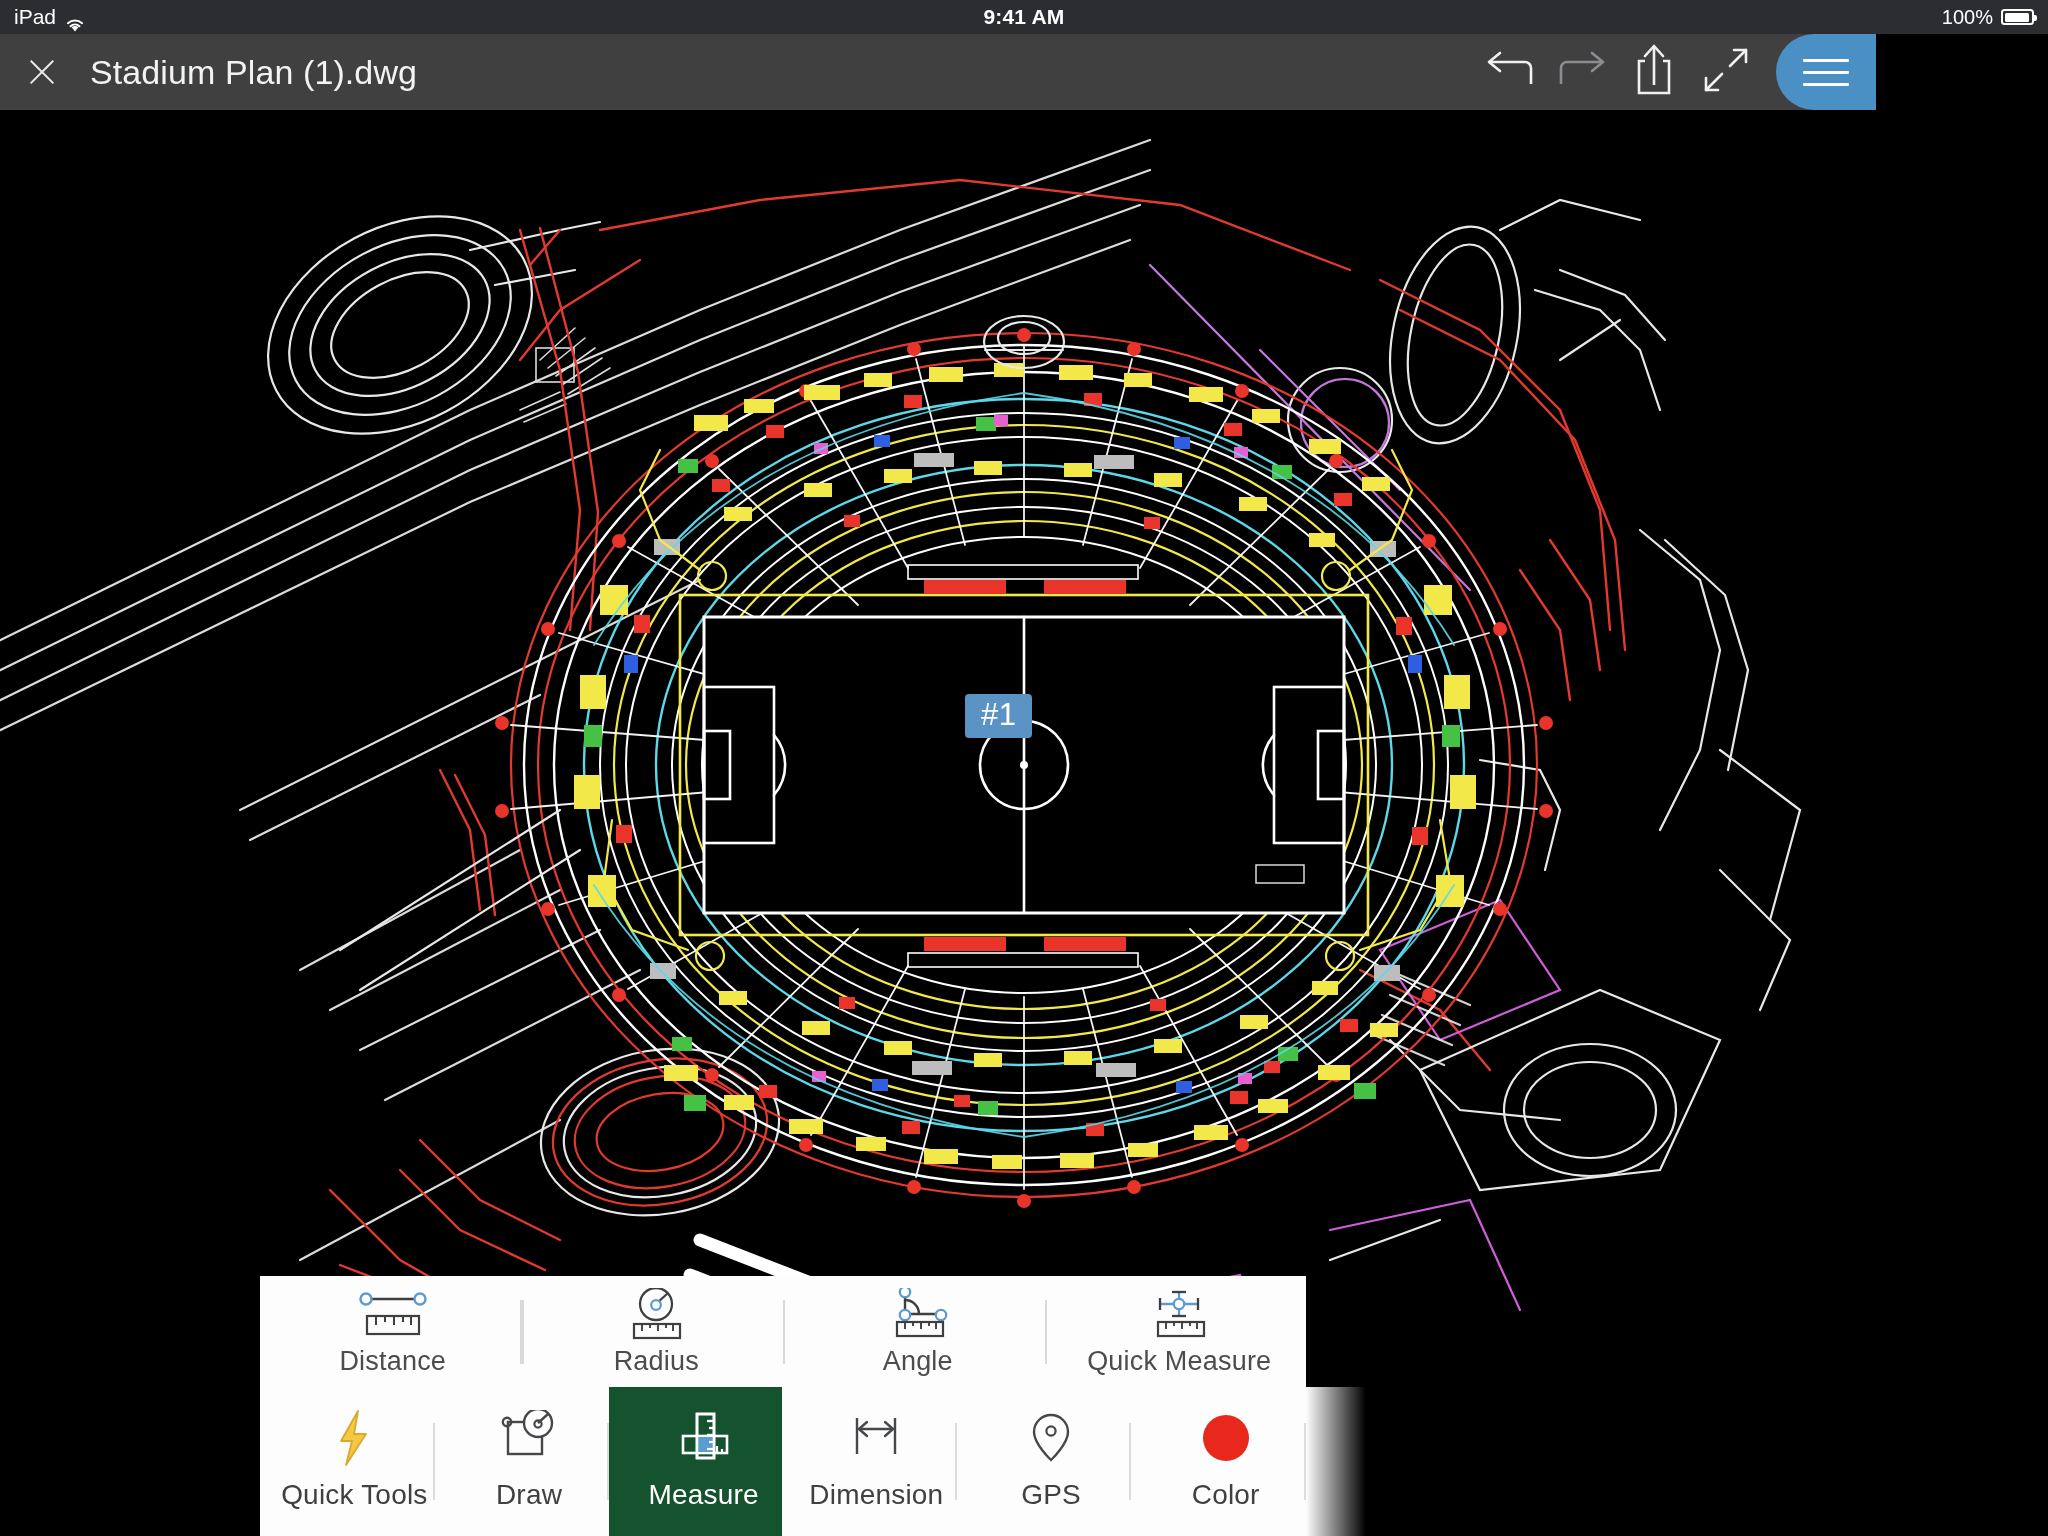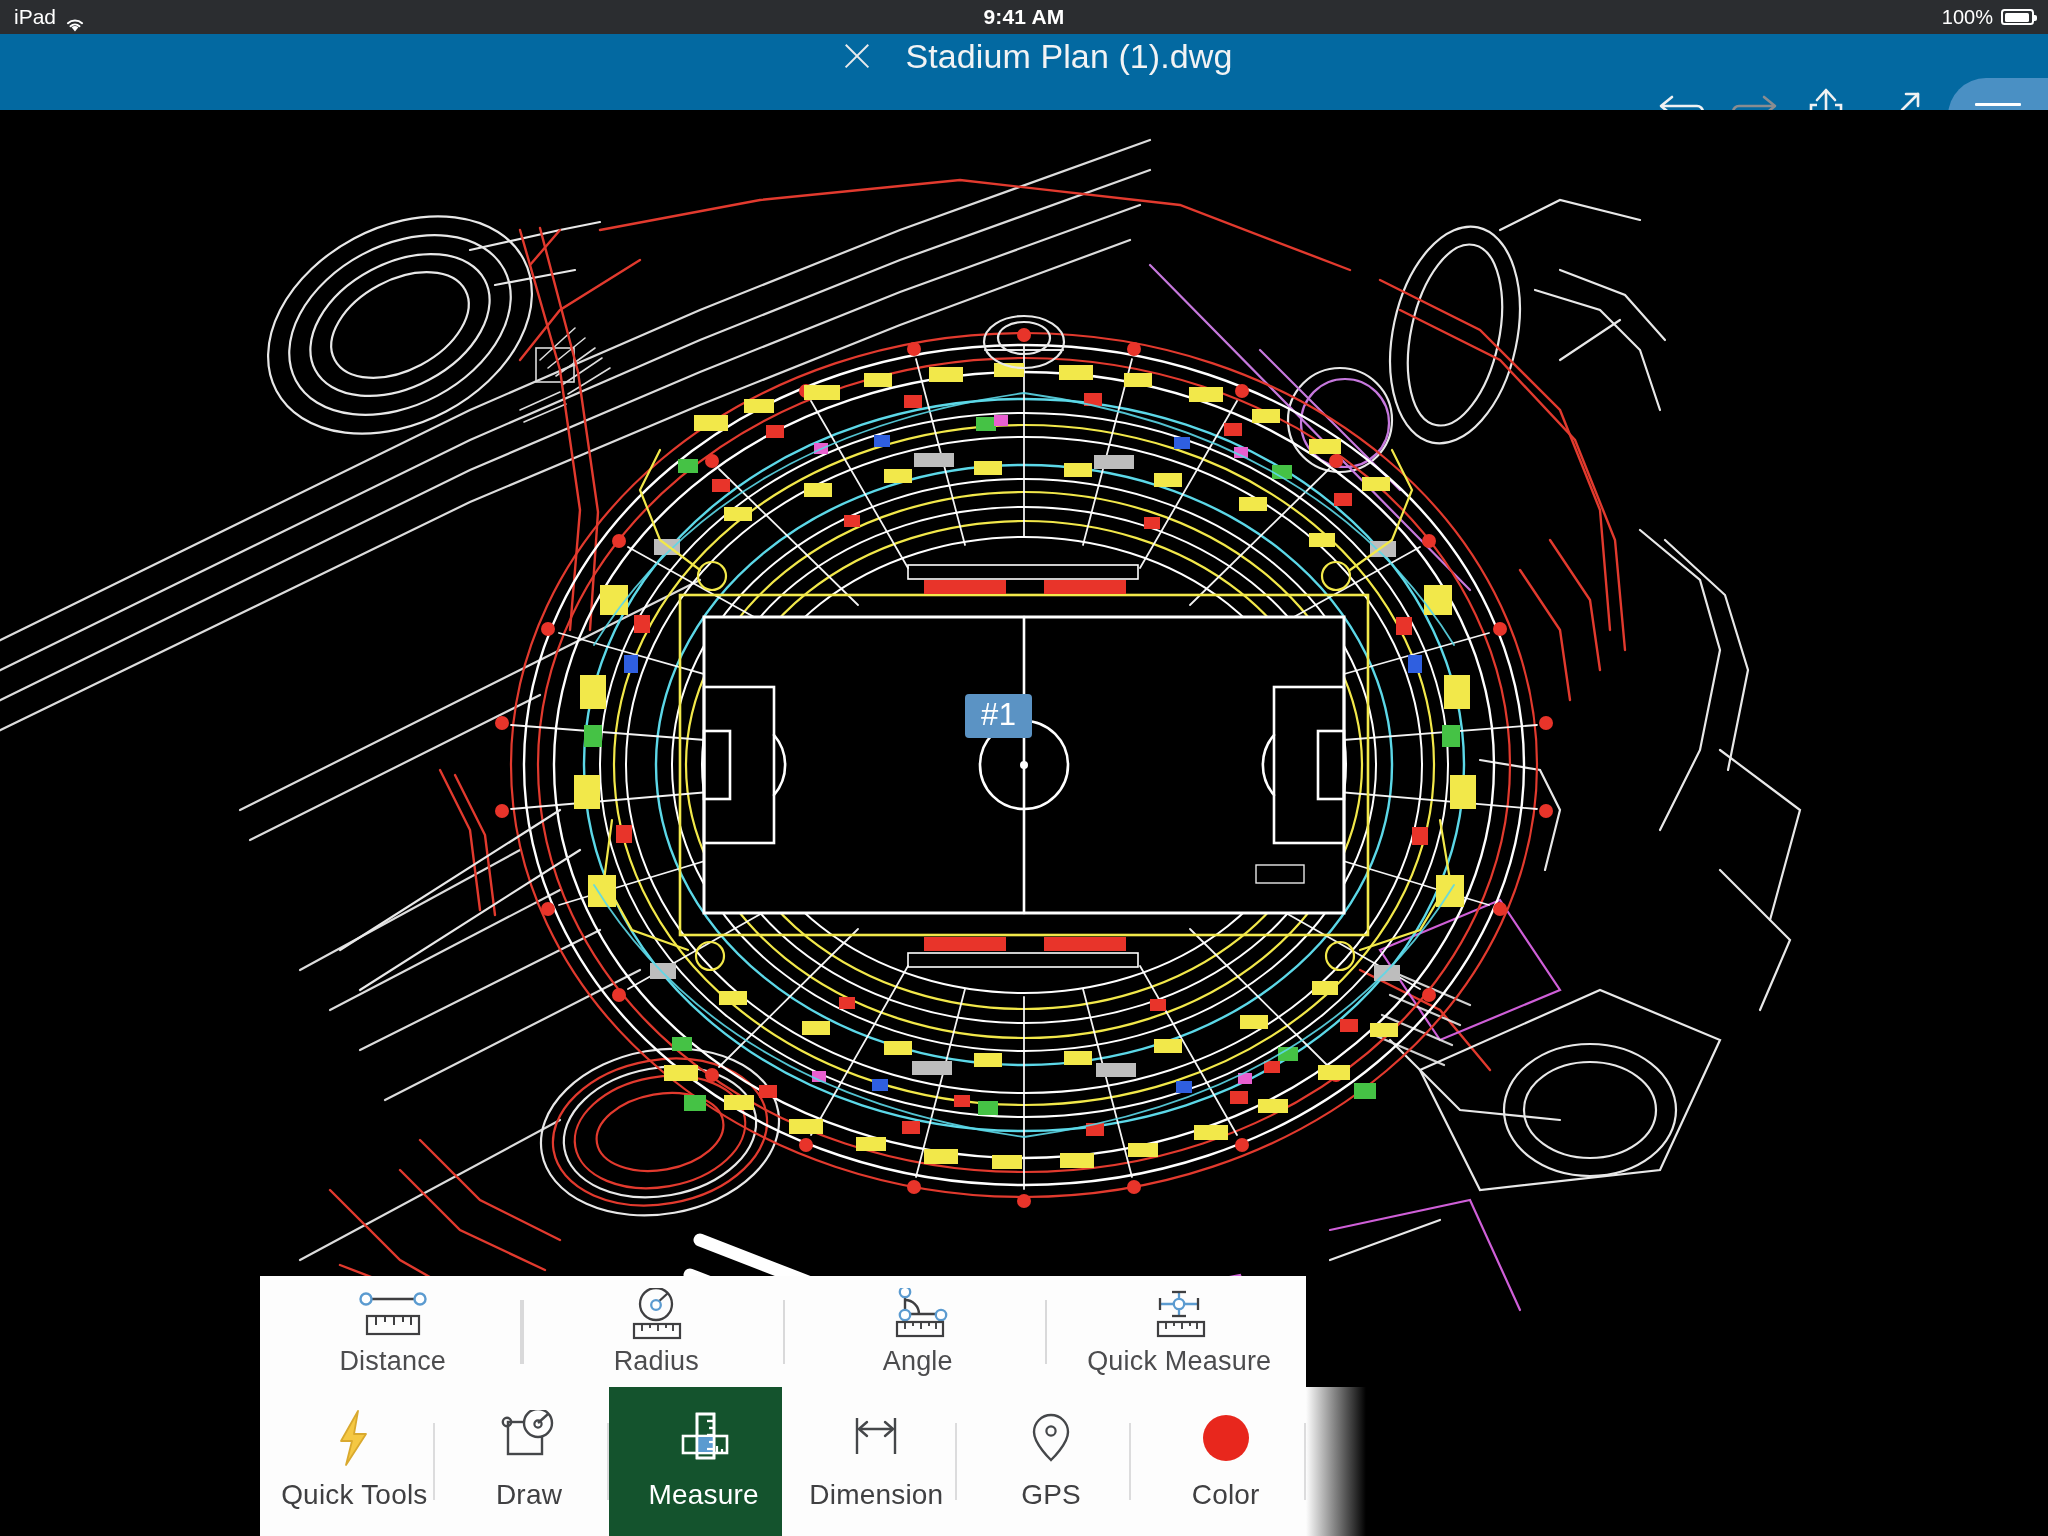--- a/index.html
+++ b/index.html
@@ -14,22 +14,22 @@
     background:#2b2d30; color:#fff; font-size:21px; line-height:34px;padding-left:32px; }
   .sb-left { position:absolute; left:14px; top:0; display:flex; align-items:center; gap:8px; height:34px; }
   .sb-center { position:absolute; left:0; right:0; top:0; text-align:center; font-weight:bold; font-size:21px; letter-spacing:.2px; }
   .sb-right { position:absolute; right:14px; top:0; display:flex; align-items:center; gap:8px; height:34px; font-size:20px; }
   .wifi { display:inline-block; width:22px; height:17px; position:relative; }
   .batt { display:inline-block; width:33px; height:16px; border:2px solid #fff; border-radius:3.5px; position:relative; }
   .batt::after { content:""; position:absolute; right:-5px; top:4px; width:3px; height:6px; background:#fff; border-radius:0 2px 2px 0; }
   .batt > i { position:absolute; left:1.5px; top:1.5px; bottom:1.5px; width:86%; background:#fff; border-radius:1.5px; display:block; }
 
   
-  .header { position:absolute; left:0; top:34px; width:2048px; height:76px;
-    background:#0369a1; display:flex; align-items:center;flex-direction:column; }
+  .header { position:absolute; left:0; top:34px; width:1876px; height:76px;
+    background:#404040; display:flex; align-items:center; }
   .hdr-left { display:flex; align-items:center; gap:26px; padding-left:20px; }
   .close-btn { width:44px; height:44px; position:relative; cursor:pointer; }
   .close-btn::before, .close-btn::after { content:""; position:absolute; left:6px; top:21px;
     width:32px; height:2.2px; background:#e9eaec; }
   .close-btn::before { transform:rotate(45deg); }
   .close-btn::after  { transform:rotate(-45deg); }
   .doc-title { color:#f2f3f4; font-size:34px; font-weight:400; letter-spacing:.1px; white-space:nowrap; }
   .hdr-right { margin-left:auto; display:flex; align-items:center; gap:0; height:76px; }
   .hdr-btn { width:72px; height:76px; display:flex; align-items:center; justify-content:center; cursor:pointer; }
   .menu-btn { width:100px; height:76px; background:#4a90c4; border-top-left-radius:52px;

